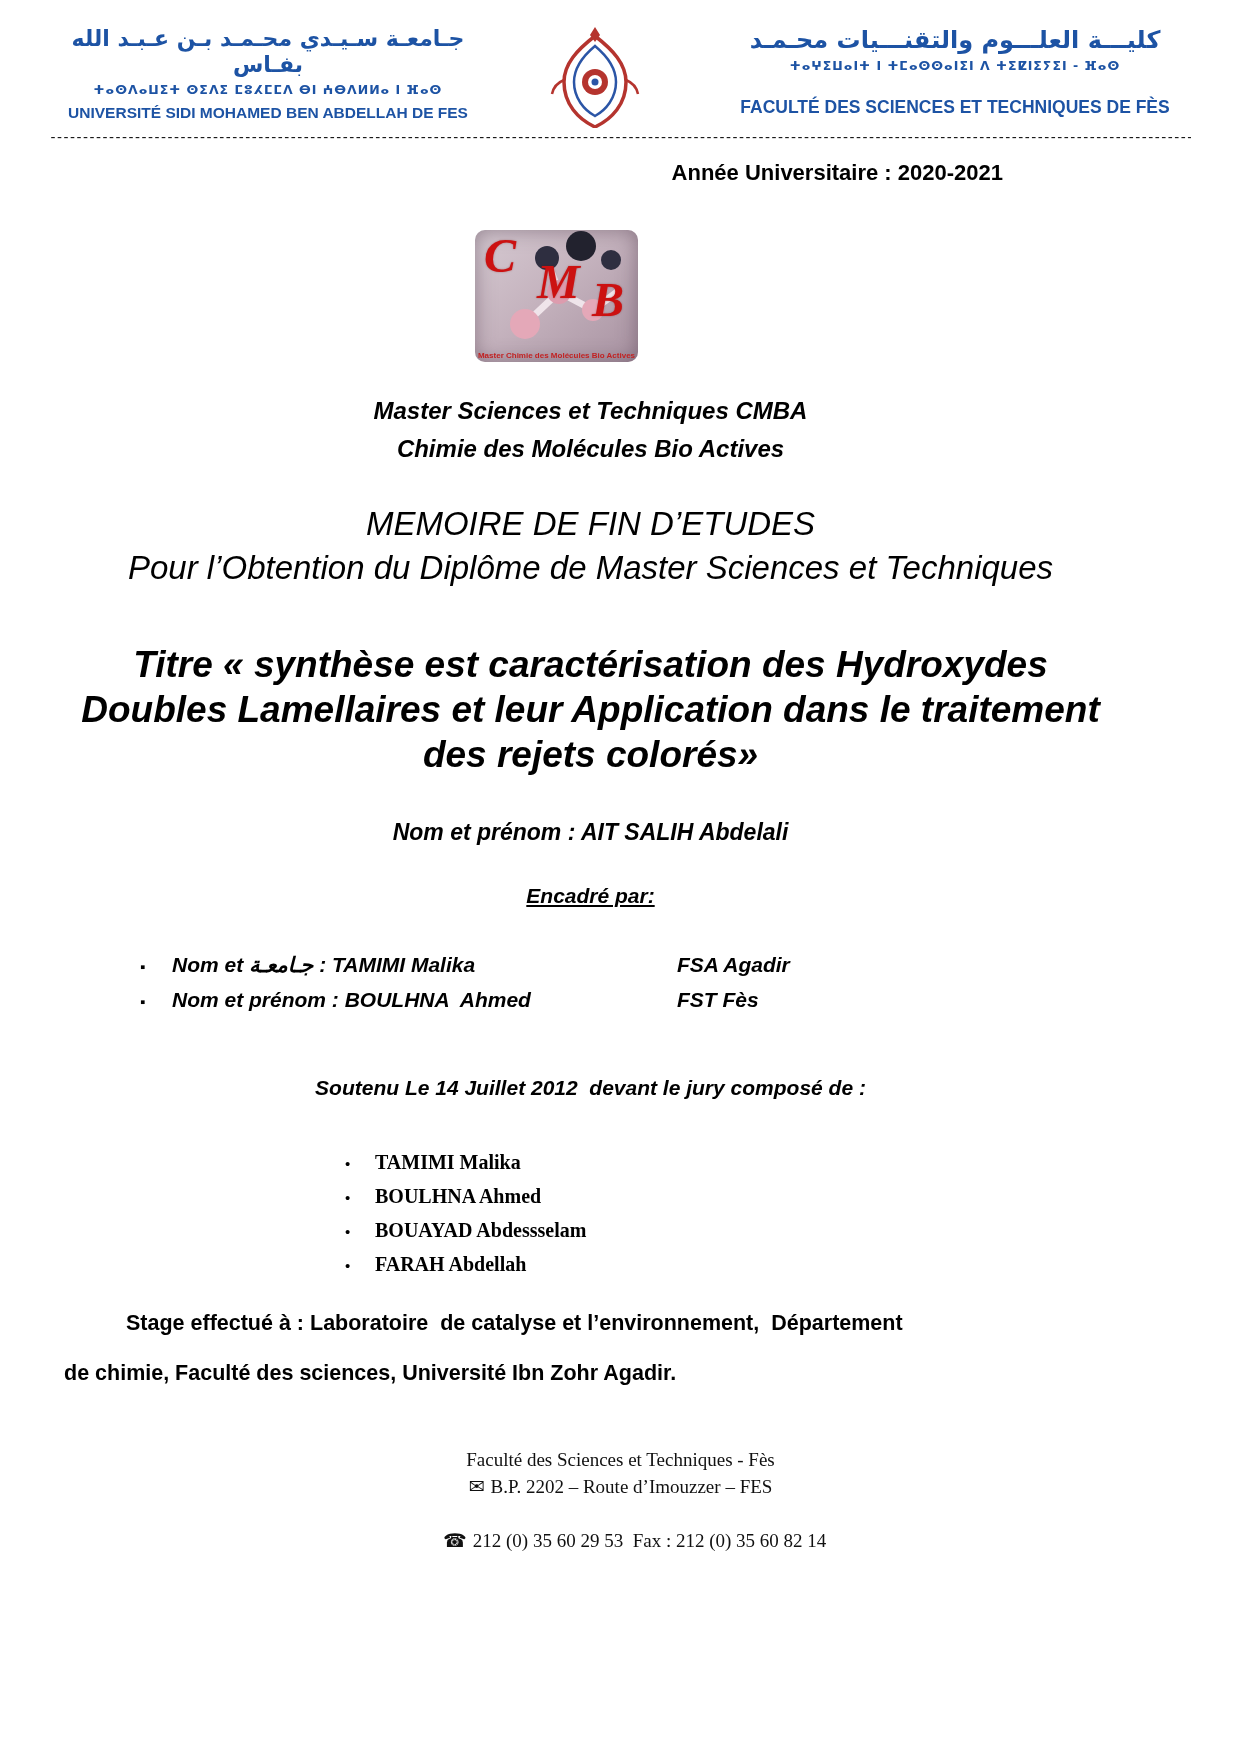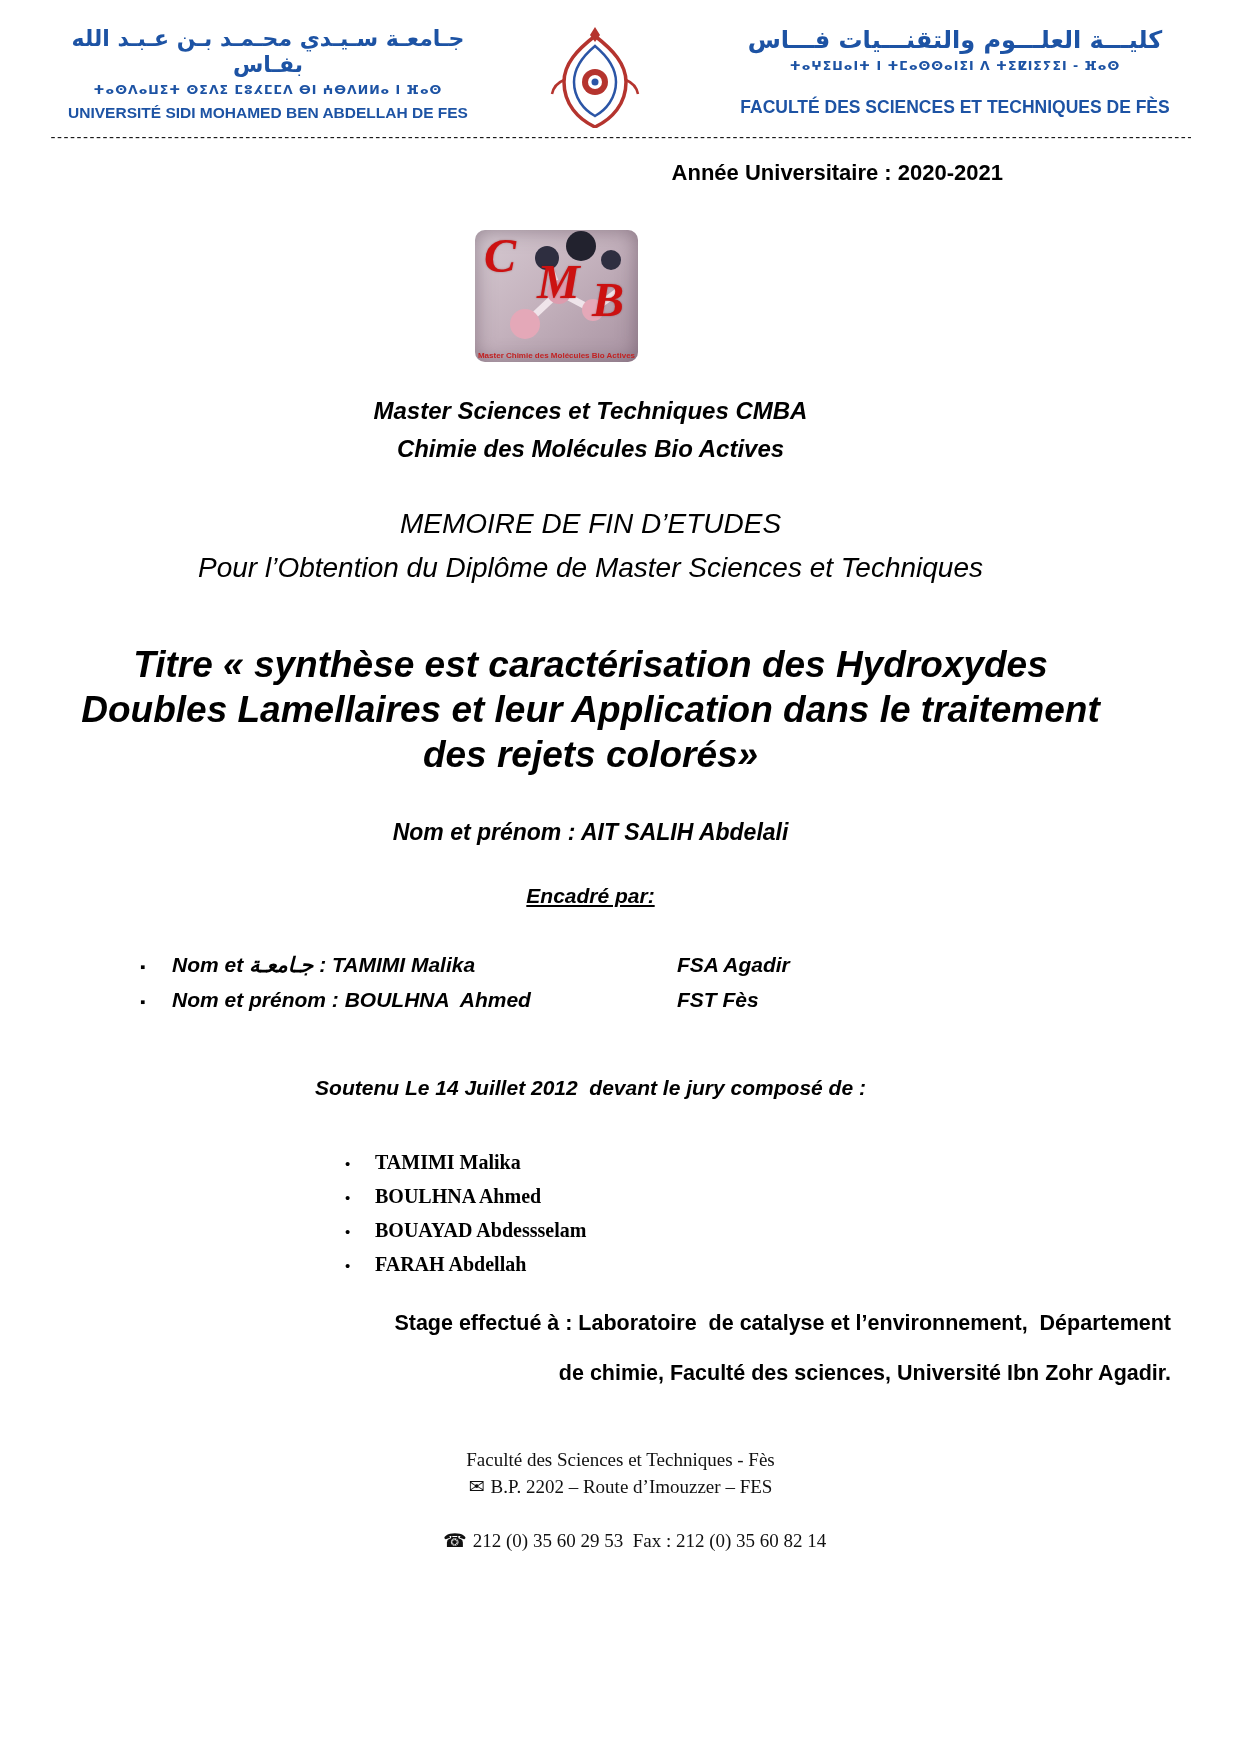--- a/index.html
+++ b/index.html
@@ -31,36 +31,36 @@
   }
   .cmb svg { position:absolute; inset:0; }
   .cmb-letter { position:absolute; font-family:"Liberation Serif","DejaVu Serif",serif; font-style:italic; font-weight:bold; color:#cc1111; text-shadow:0 0 2px rgba(120,0,0,.4); }
   .cmb-c { left:9px;  top:-2px; font-size:48px; }
   .cmb-m { left:62px; top:24px; font-size:48px; }
   .cmb-b { left:117px;top:42px; font-size:48px; }
   .cmb-caption { position:absolute; bottom:2px; left:0; right:0; text-align:center; font-size:8px; font-weight:bold; color:#c22222; }
   
   .center-col { text-align:center; padding-right:60px;font-style:italic; }
   .program { margin-top:30px; font-weight:bold; font-size:24px; line-height:38px; }
-  .memoire { margin-top:34px; font-size:28px; line-height:44px; }
+  .memoire { margin-top:34px; font-size:33px; line-height:44px; }
   .title   { margin-top:52px; font-weight:bold; font-size:37px; line-height:45px; }
   .presente-h { margin-top:40px; font-weight:bold; font-size:21px; text-decoration:underline; }
   .candidate  { margin-top:42px; font-weight:bold; font-size:23px; }
   .encadre-h  { margin-top:38px; font-weight:bold; font-size:21px; text-decoration:underline; }
   .sup-list { margin-top:40px; }
   .sup-row { display:flex; align-items:baseline; padding-left:140px; text-align:left; font-weight:bold; font-size:21px; line-height:33px; }
   .sup-bullet { width:32px; font-size:15px; }
   .sup-name { width:505px; white-space:pre-wrap; }
   .soutenu { margin-top:58px; font-weight:bold; font-size:21px; white-space:pre-wrap; }
   
   .jury { margin-top:46px; padding-left:345px; font-family:"Liberation Serif","DejaVu Serif",serif; font-weight:bold; font-size:20px; }
   .jury-item { display:flex; align-items:baseline; line-height:32px; }
   .jury-bullet { width:30px; font-size:15px; }
   
-  .stage { margin-top:16px; font-weight:bold; font-size:21.5px; line-height:50px; padding-left:64px; padding-right:70px; text-align:right; }
+  .stage { margin-top:16px; font-weight:bold; font-size:21.5px; line-height:50px; padding-left:64px; padding-right:70px; text-align:left; }
   .stage-l1 { padding-left:62px; white-space:pre-wrap; }
   
   .footer { margin-top:48px; text-align:center; font-family:"Liberation Serif","DejaVu Sans",serif; font-size:19px; line-height:27px; color:#111; }
   .footer .ico { margin-right:6px; }
 </style>
 </head>
 <body>
 
 <div class="page">
 
@@ -76,21 +76,21 @@
       <path d="M48 10 C30 24 17 38 17 56 C17 78 31 93 48 101 C65 93 79 78 79 56 C79 38 66 24 48 10 Z" fill="none" stroke="#b5342e" stroke-width="3.5"></path>
       <path d="M48 20 C36 30 27 42 27 56 C27 72 37 84 48 90 C59 84 69 72 69 56 C69 42 60 30 48 20 Z" fill="none" stroke="#2b55a6" stroke-width="2.5"></path>
       <path d="M17 54 Q7 58 5 68" stroke="#b5342e" fill="none" stroke-width="2.5"></path>
       <path d="M79 54 Q89 58 91 68" stroke="#b5342e" fill="none" stroke-width="2.5"></path>
       <circle cx="48" cy="56" r="13" fill="#b5342e"></circle>
       <circle cx="48" cy="56" r="7" fill="#ffffff"></circle>
       <circle cx="48" cy="56" r="3.5" fill="#2b55a6"></circle>
     </svg>
 
     <div class="hdr-col hdr-right">
-      <div class="hdr-arabic" dir="rtl">كليـــة العلـــوم والتقنـــيات فـــاس</div>
+      <div class="hdr-arabic" dir="rtl">كليـــة العلـــوم والتقنـــيات محـمـد</div>
       <div class="hdr-tifinagh">ⵜⴰⵖⵉⵡⴰⵏⵜ ⵏ ⵜⵎⴰⵙⵙⴰⵏⵉⵏ ⴷ ⵜⵉⵇⵏⵉⵢⵉⵏ - ⴼⴰⵙ</div>
       <div class="hdr-latin">FACULTÉ DES SCIENCES ET TECHNIQUES DE FÈS</div>
     </div>
   </div>
 
   <div class="divider">--------------------------------------------------------------------------------------------------------------------------------------------------------------------------------------------------------</div>
 
   <div class="annee">Année Universitaire : 2020-2021</div>
 
   <div class="cmb">

